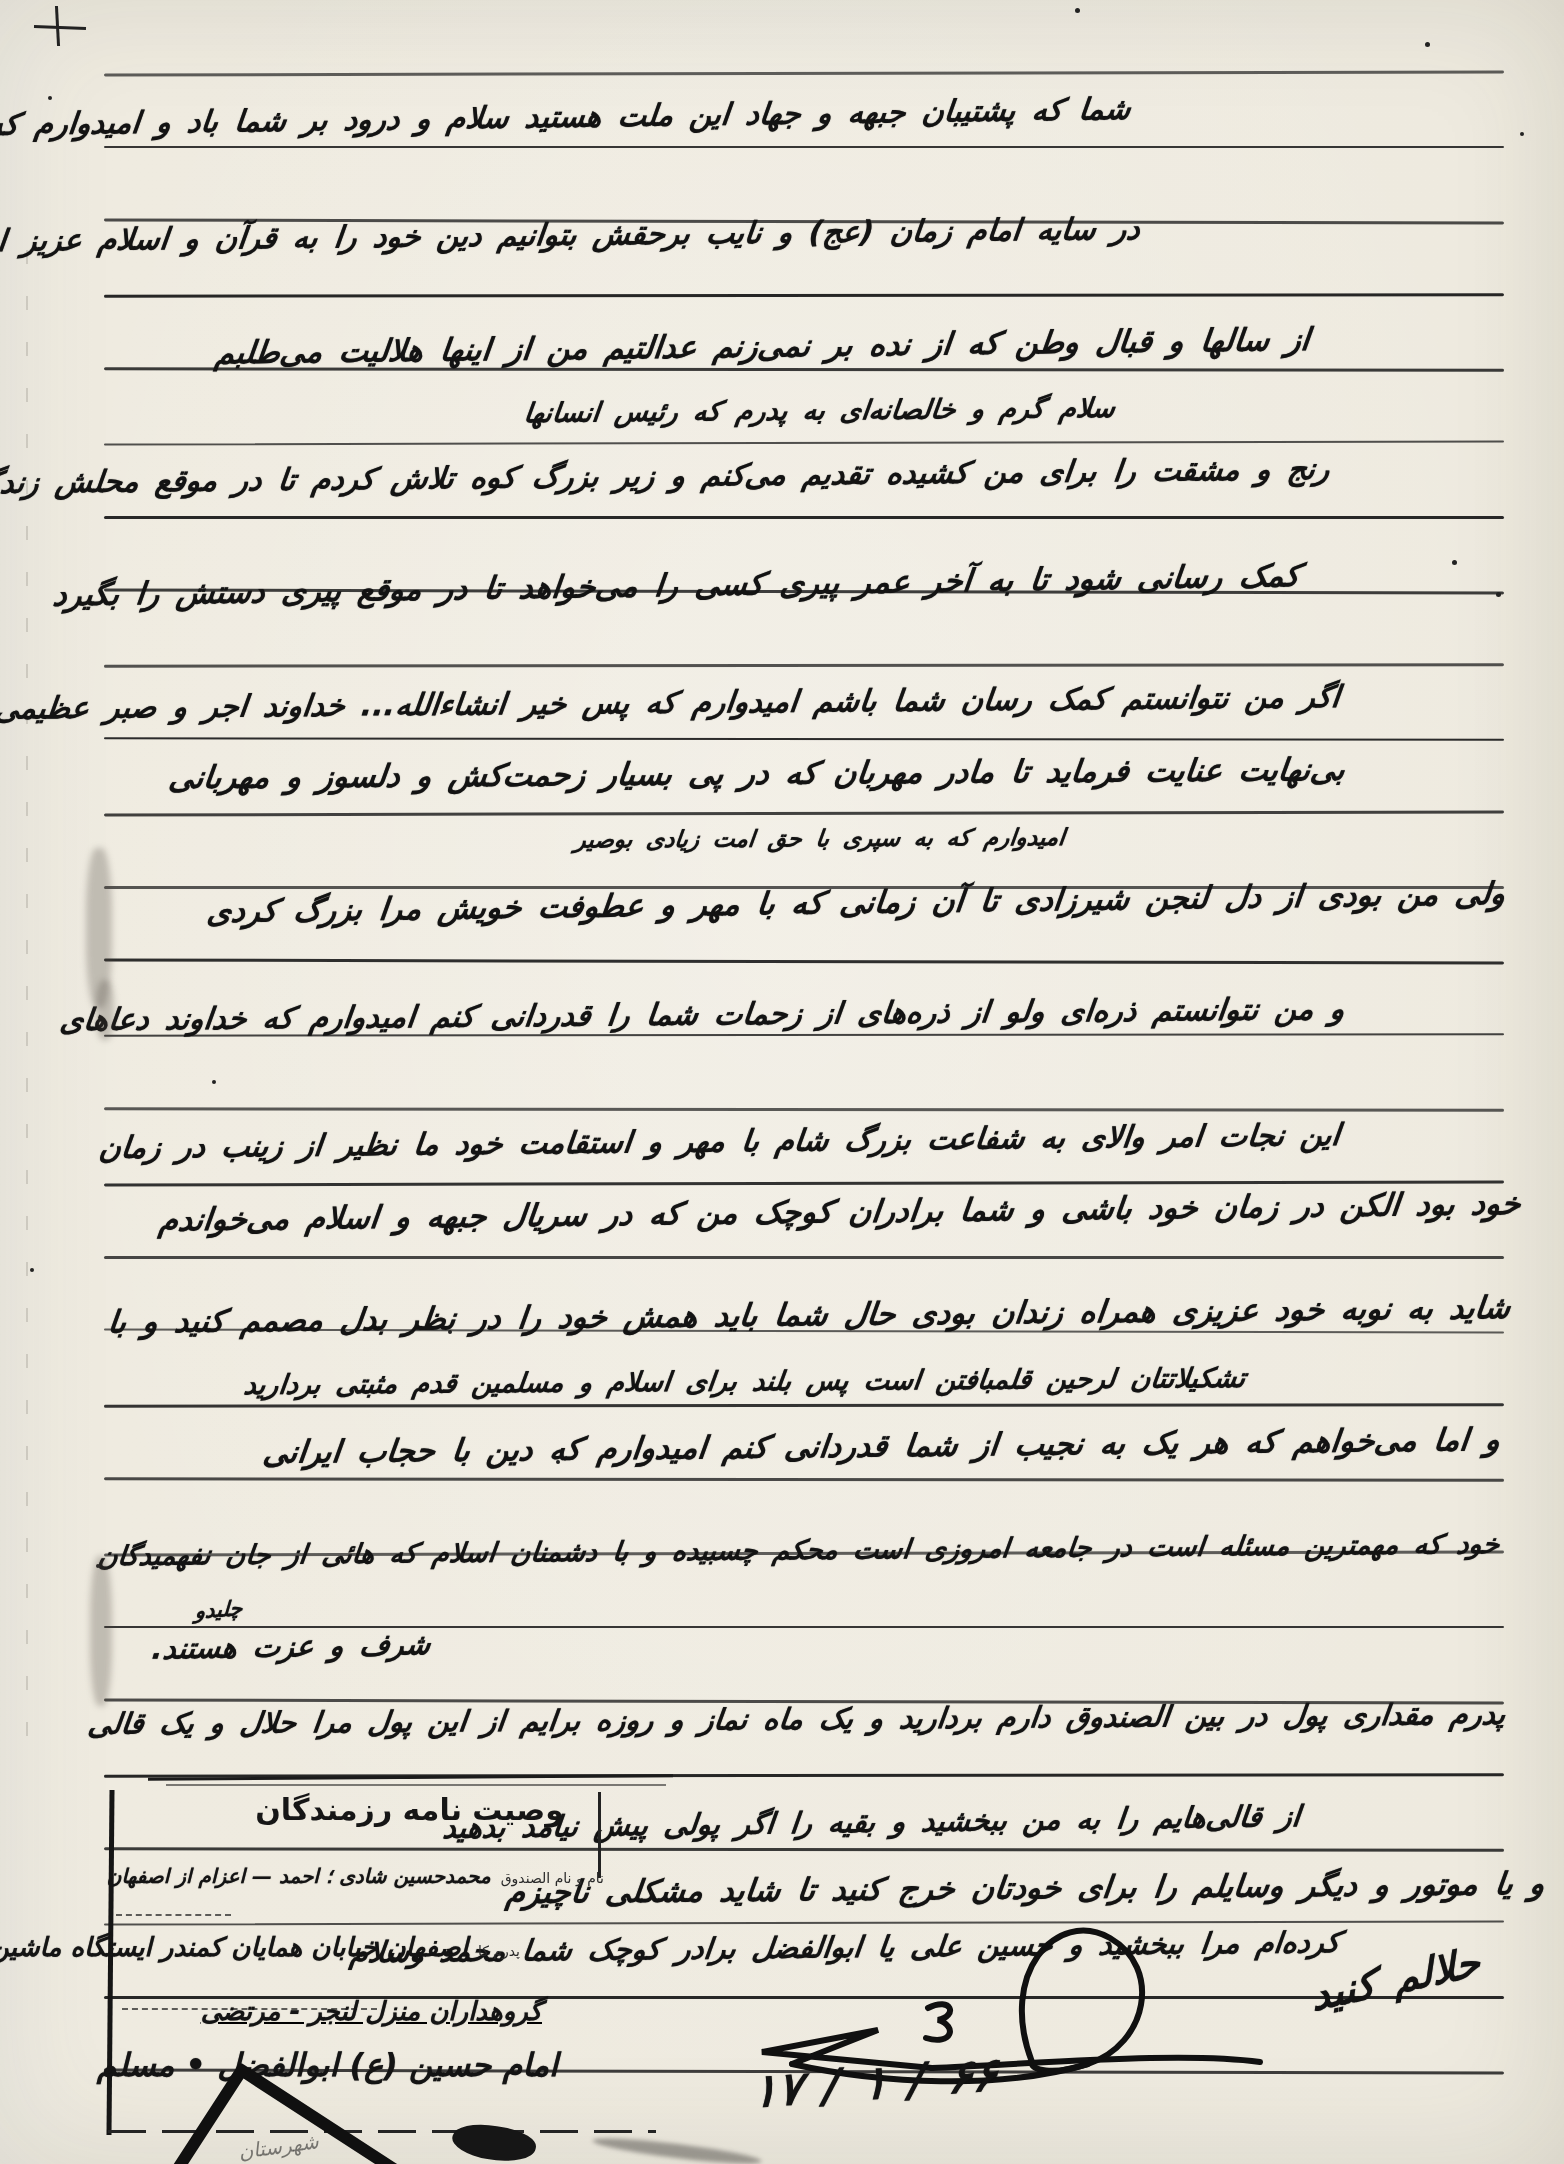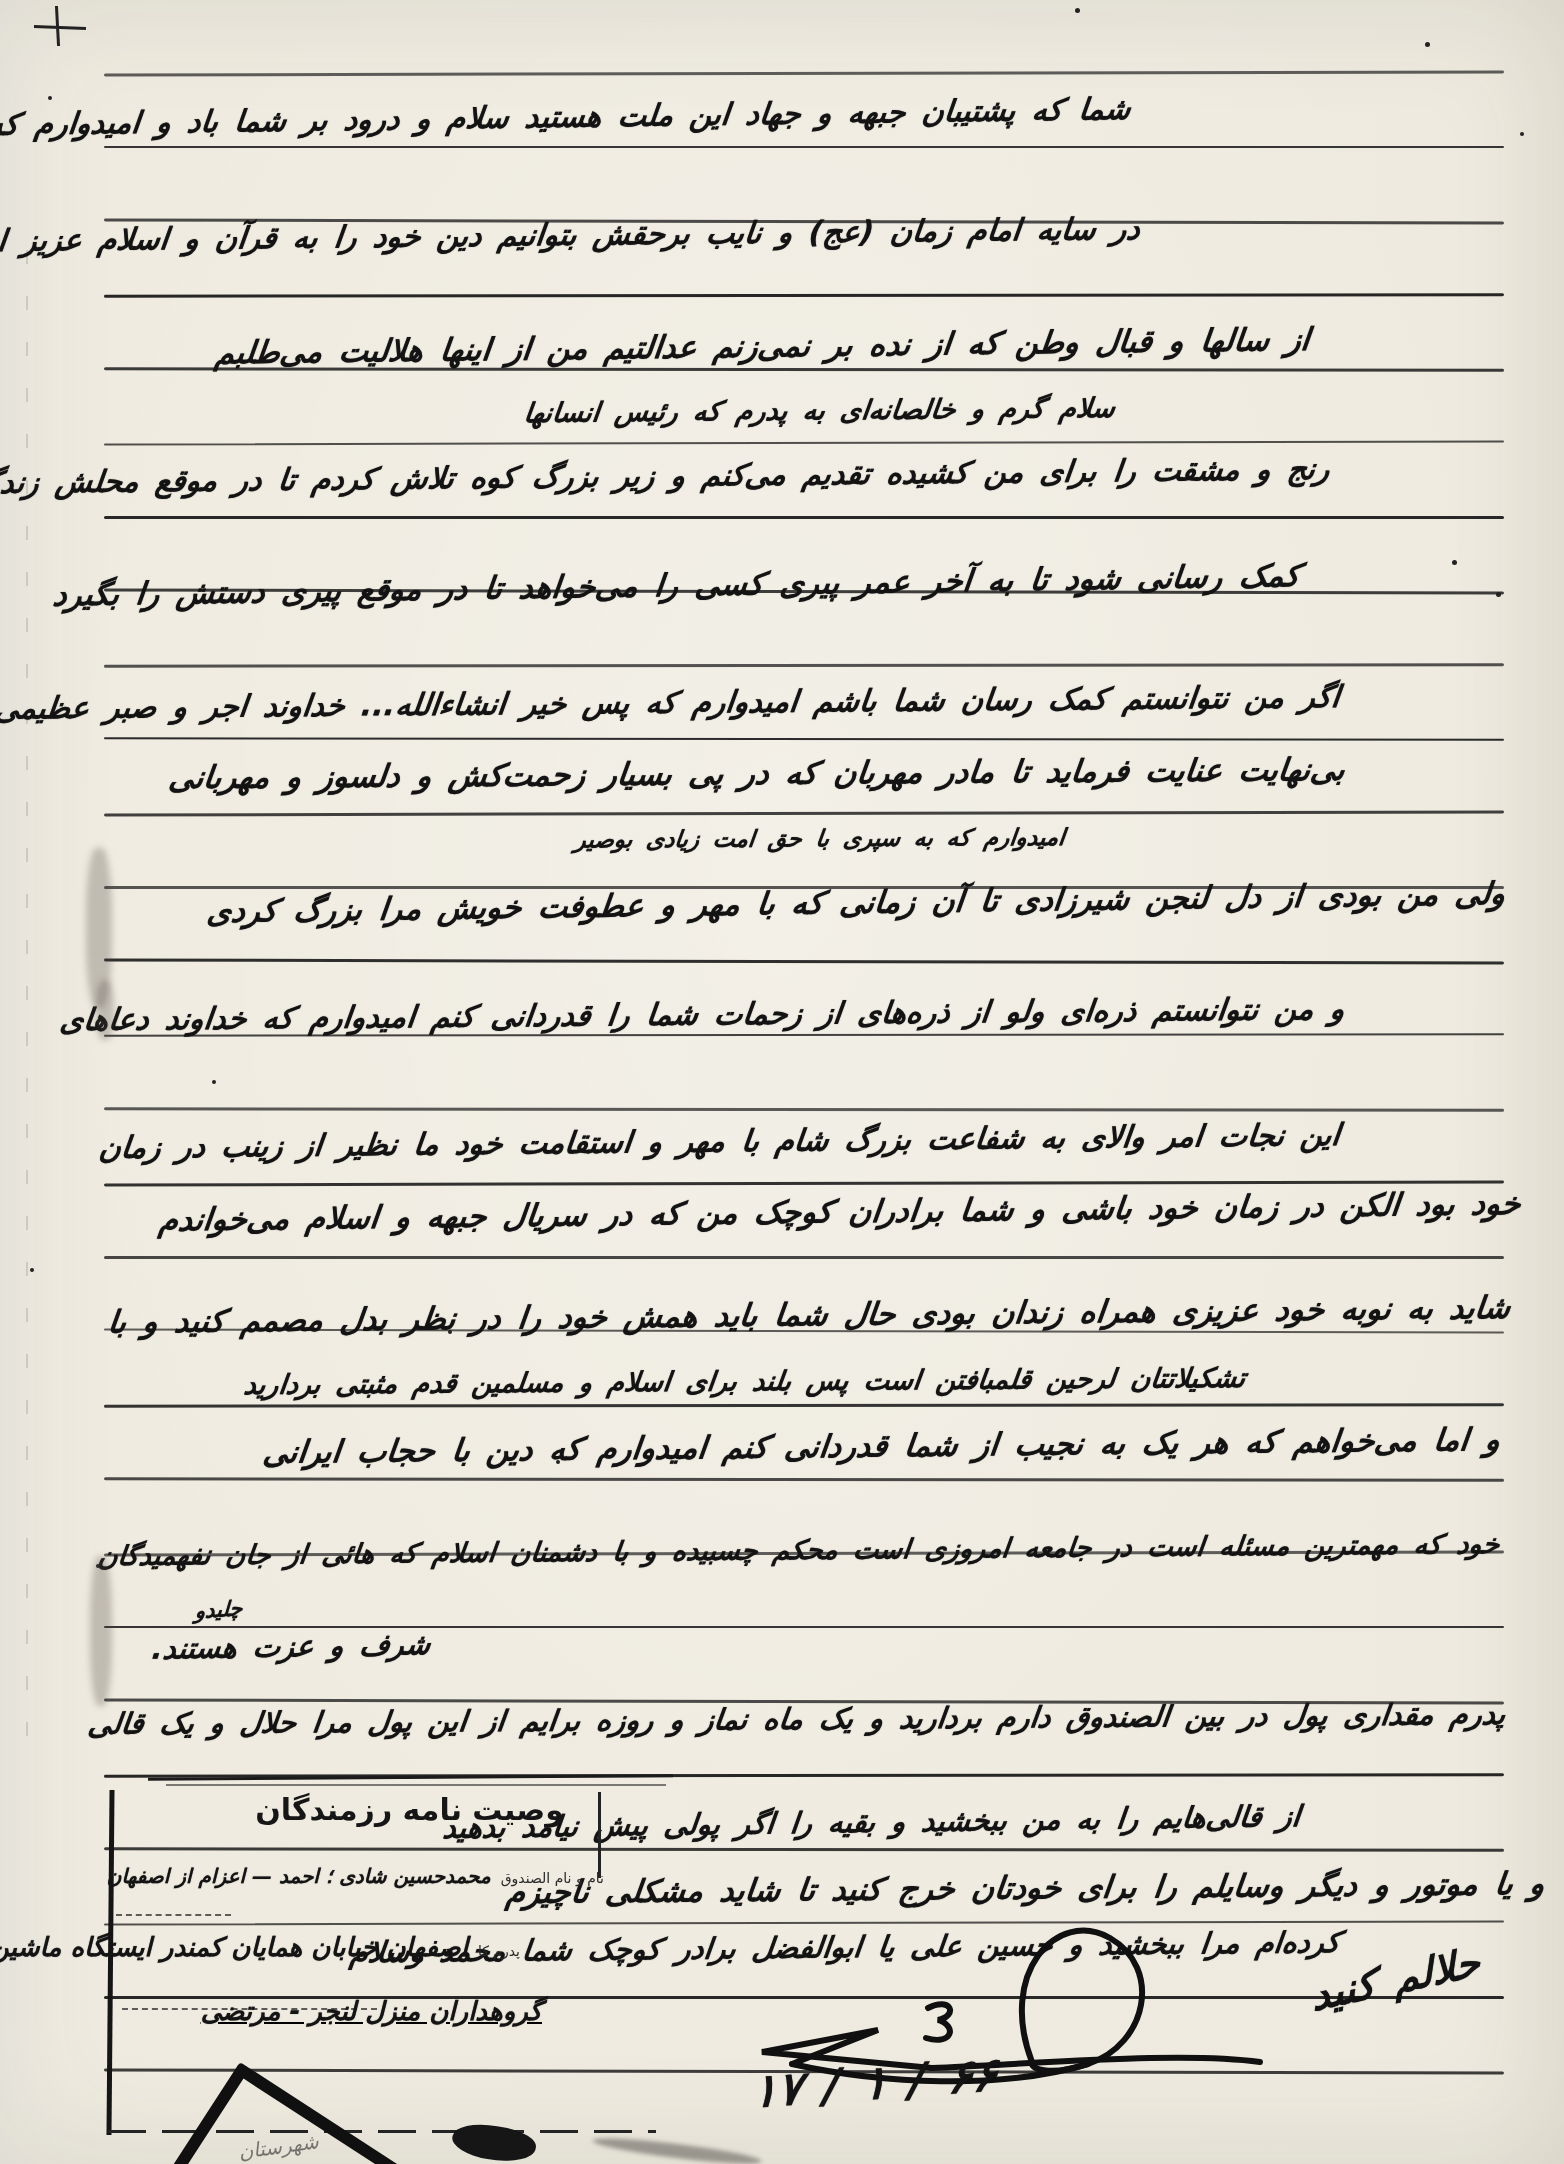--- a/index.html
+++ b/index.html
@@ -143,20 +143,23 @@
       <span class="fb-label">نام و نام الصندوق</span>
       <span class="fb-value" style="font-size:20px;">محمدحسین شادی ؛ احمد — اعزام از اصفهان</span>
     </div>
     <div class="fb-row" style="right:96px;top:150px;">
       <span class="fb-label">پدرم کا</span>
       <span class="fb-value" style="font-size:26px;">اصفهان خیابان همایان کمندر ایستگاه ماشین‌راه</span>
     </div>
     <div class="fb-row" style="right:74px;top:214px;text-decoration:underline;">
       <span class="fb-value" style="font-size:26px;">گروهداران منزل لنجر - مرتضی</span>
     </div>
+    <div class="fb-row" style="right:58px;top:264px;">
+      <span class="fb-value" style="font-size:32px;">امام حسین (ع) ابوالفضل • مسلم</span>
+    </div>
   </div>
 
   <svg class="sig" width="580" height="220" viewBox="0 0 580 220">
     <g fill="none" stroke="#101010" stroke-width="6" stroke-linecap="round">
       <path d="M 332 150 C 298 62, 356 -4, 410 26 C 462 56, 448 132, 388 152 C 352 164, 330 158, 332 150 Z"></path>
       <path d="M 388 152 C 300 178, 182 172, 92 152"></path>
       <path d="M 92 152 L 178 118 L 62 140 L 232 156"></path>
       <path d="M 232 156 C 362 150, 486 140, 560 150"></path>
       <path d="M 228 96 C 252 84, 258 104, 238 108 C 258 114, 252 134, 226 126"></path>
     </g>

